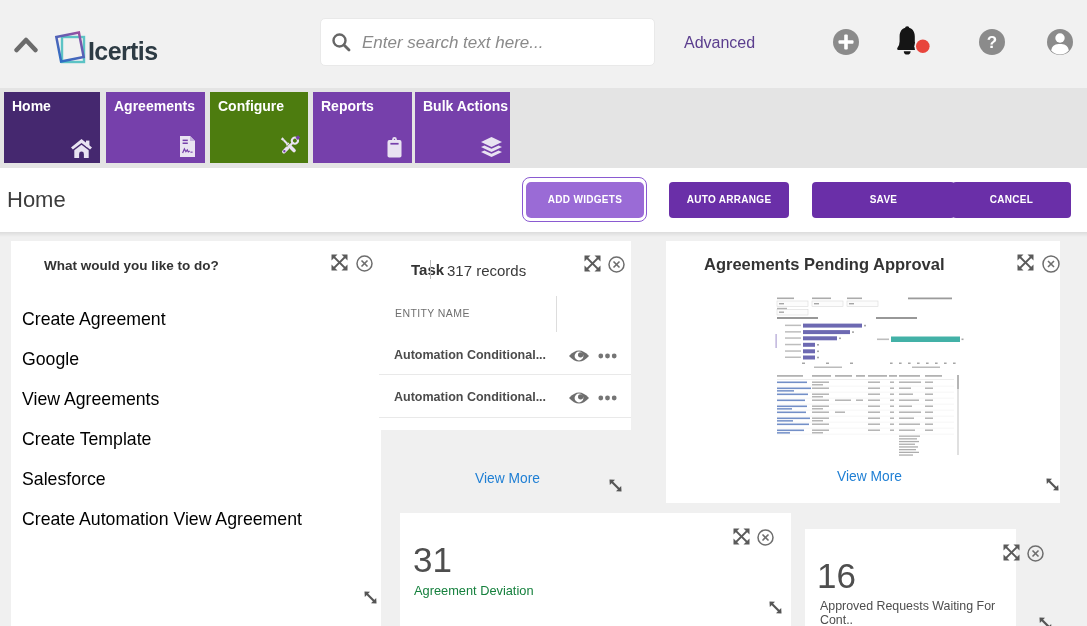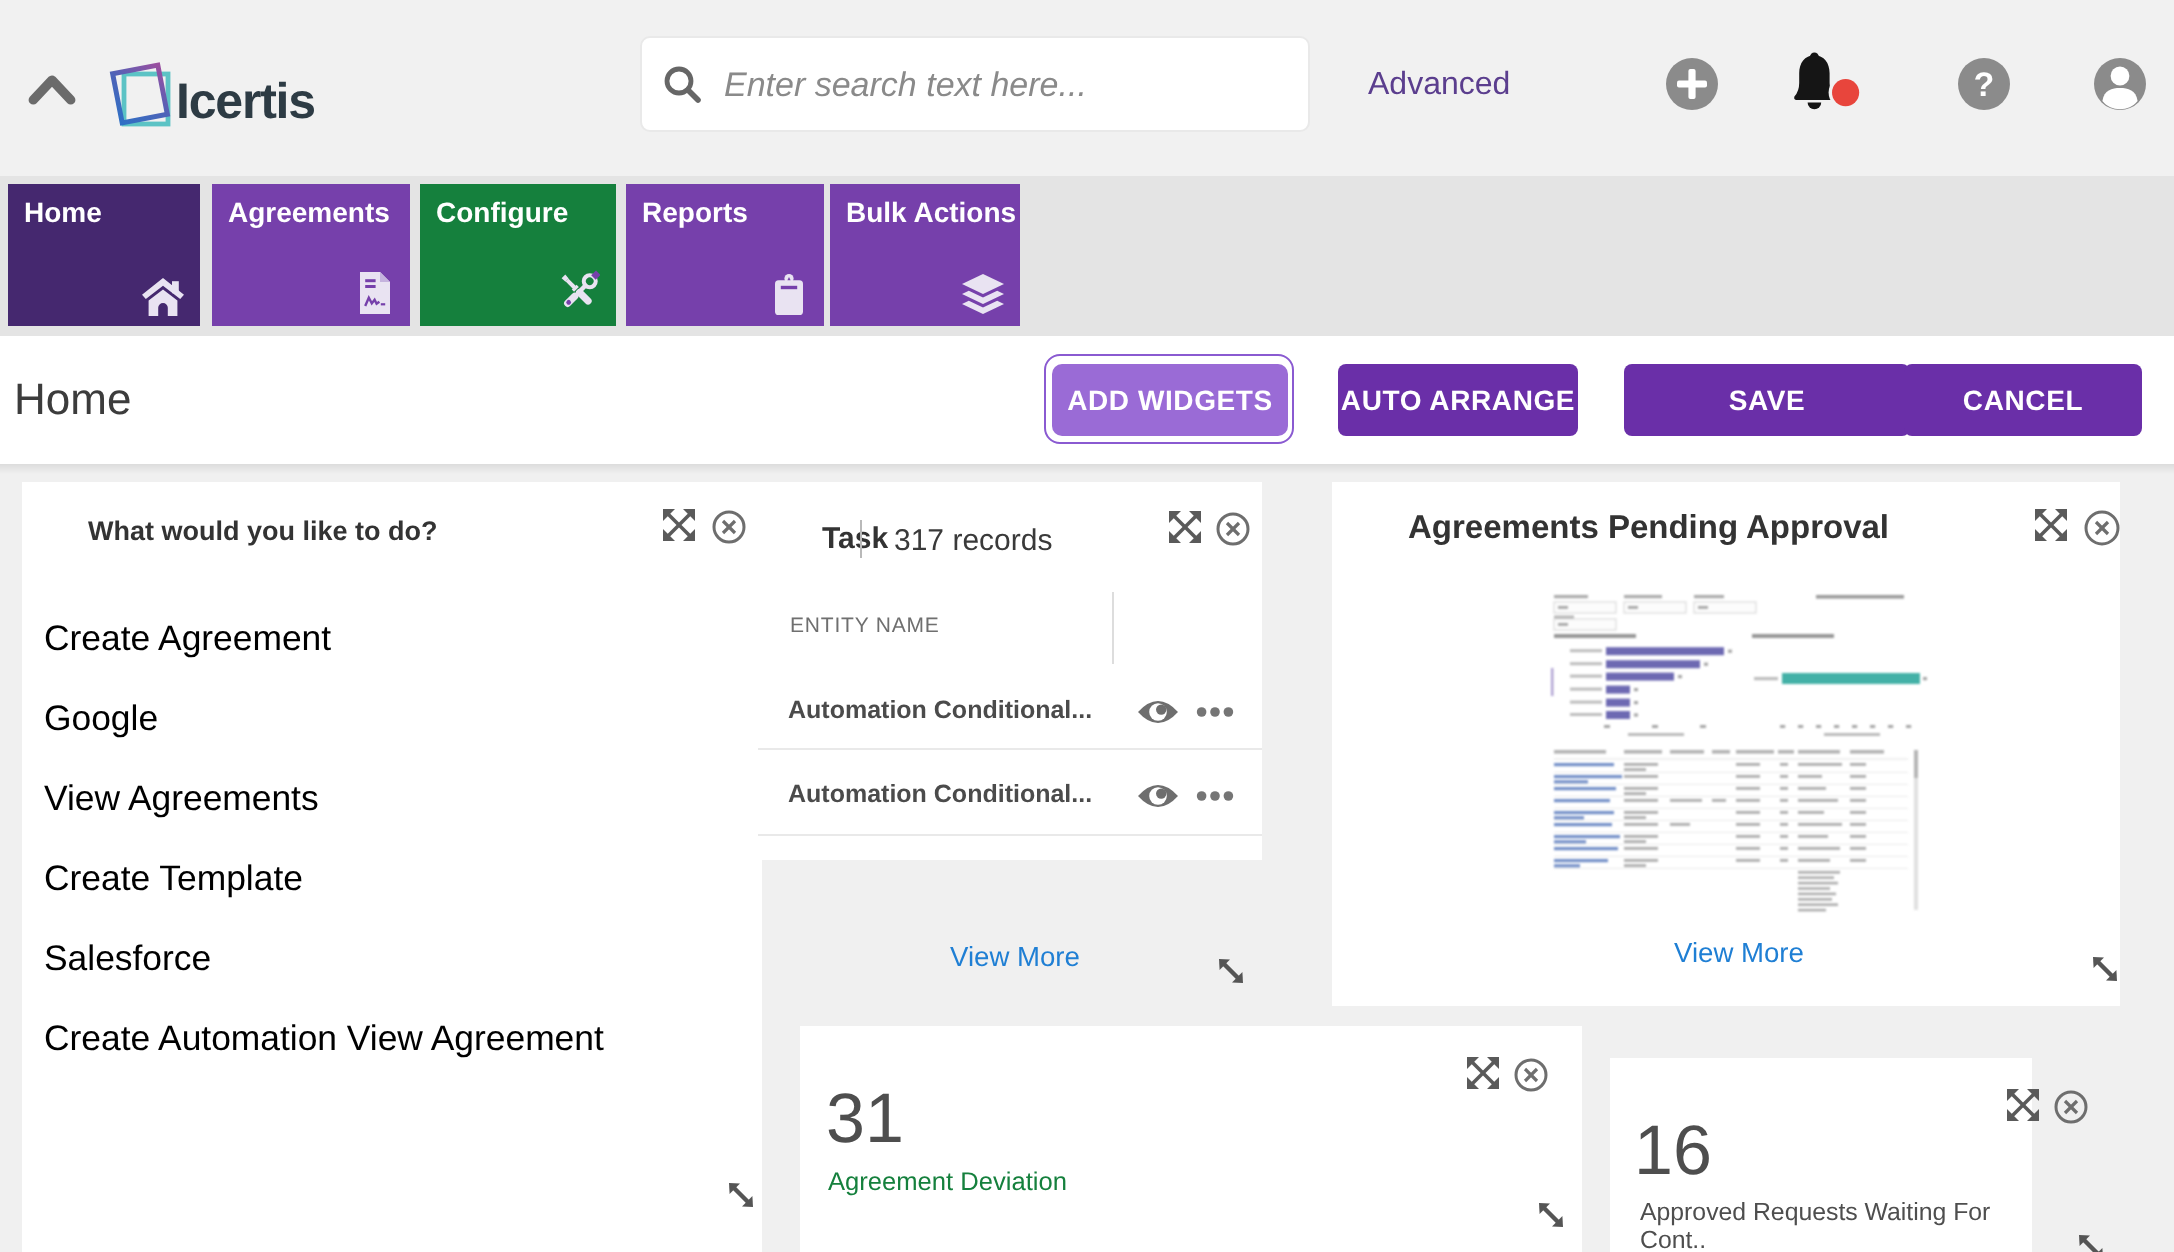--- a/index.html
+++ b/index.html
@@ -10,21 +10,21 @@
 
   
   #header { position:absolute; left:0; top:0; width:1087px; height:88px; background:#f1f1f1; }
   #navstrip { position:absolute; left:0; top:88px; width:1087px; height:80px; background:#e4e4e4; }
   .tab { position:absolute; top:4px; height:71px; color:#fff; }
   .tab .lbl { position:absolute; left:8px; top:6px; font-size:14px; font-weight:bold; }
   .tab svg { position:absolute; right:9px; bottom:8px; }
 
   #titlebar { position:absolute; left:0; top:168px; width:1087px; height:64px; background:#fff; }
   .btn { position:absolute; top:14px; height:36px; border-radius:4px; background:#6a2fa8;
-    color:#fff; font-size:14px; font-weight:bold; text-align:center; line-height:36px;
+    color:#fff; font-size:10px; font-weight:bold; text-align:center; line-height:36px;
     letter-spacing:0.3px; }
 
   
   #main { position:absolute; left:0; top:232px; width:1087px; height:394px; background:#f0f0f0; }
   #main::before { content:""; position:absolute; left:0; top:0; width:1087px; height:5px;
     background:linear-gradient(#dcdcdc,#f0f0f0); }
   .card { position:absolute; background:#fff; }
   .cardtitle { position:absolute; color:#333; font-weight:bold;margin-left:18px; }
   .wlink { position:absolute; left:11px; color:#000000; font-size:17.7px; font-weight:300; }
   .viewmore { position:absolute; color:#1f7fd4; font-size:13.8px; }
@@ -102,21 +102,21 @@
       <span class="lbl">Agreements</span>
       <svg style="right:10px;bottom:6px" width="15" height="21" viewBox="0 0 15 21">
         <path d="M0 0 H10 L15 5 V21 H0 Z" fill="#e9e3f2"></path>
         <path d="M10 0 L15 5 L10 5 Z" fill="#c5b3de"></path>
         <rect x="2.6" y="3.6" width="5.2" height="1.5" fill="#7640ab"></rect>
         <rect x="2.6" y="6.5" width="5.2" height="1.5" fill="#7640ab"></rect>
         <path d="M2.6 17 L4.4 12.9 L5.9 15.7 L7.3 13.9 L8.3 15.9 L9.7 14.9" stroke="#7640ab" stroke-width="1.2" fill="none"></path>
         <rect x="10.4" y="15.6" width="2.2" height="1.1" fill="#7640ab"></rect>
       </svg>
     </div>
-    <div class="tab" style="left:210px;width:98px;background:#15803d">
+    <div class="tab" style="left:210px;width:98px;background:#4d7c0f">
       <span class="lbl">Configure</span>
       <svg style="right:8px;bottom:6px" width="21" height="22" viewBox="0 0 21 22">
         <g fill="#e9e3f2">
           <g transform="rotate(-45 10.5 11)">
             <path d="M9.2 0 H11.8 L11.6 2.6 H9.4 Z"></path>
             <rect x="9.5" y="2.6" width="2" height="5.2"></rect>
             <rect x="8.8" y="7.6" width="3.4" height="1.6"></rect>
             <rect x="8.7" y="9.6" width="3.6" height="9.6" rx="1.8"></rect>
           </g>
           <g transform="rotate(45 10.5 11)">

